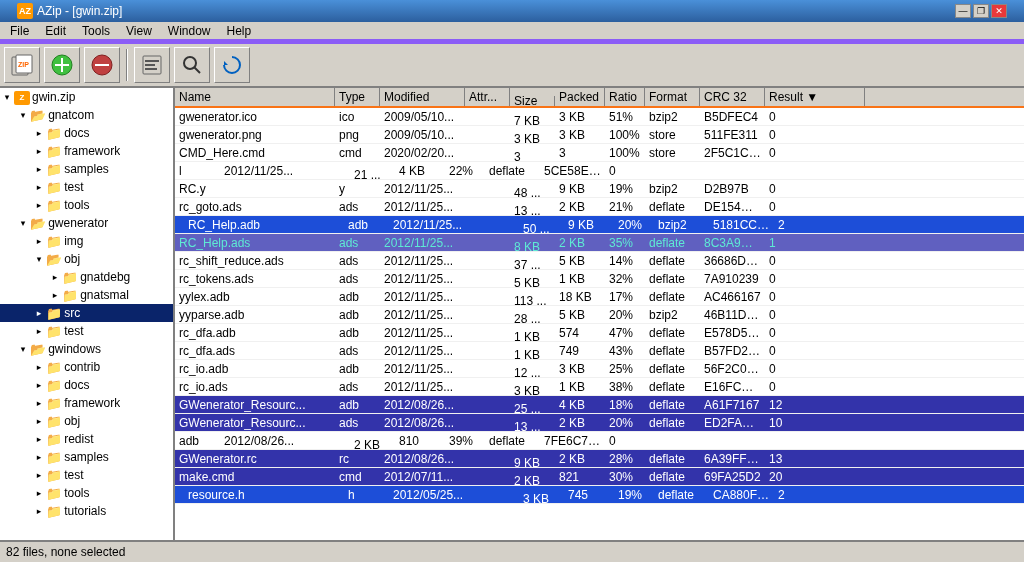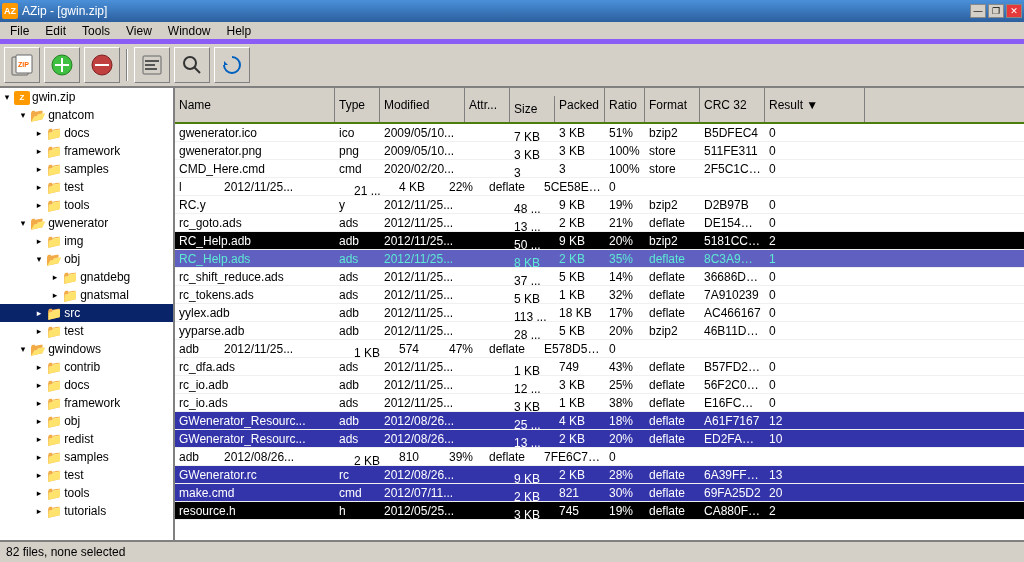--- a/index.html
+++ b/index.html
@@ -6,21 +6,21 @@
     body { font-family: 'Segoe UI', Tahoma, Geneva, Verdana, sans-serif; font-size: 12px; background: #d4d0c8; width: 1024px; height: 562px; overflow: hidden; }
 
     
     .title-bar {
       background: linear-gradient(to bottom, #4a90d9, #2c5f9e);
       color: white;
       height: 22px;
       display: flex;
       align-items: center;
       justify-content: space-between;
-      padding: 0 2px;
+      padding: 0 17px;
       user-select: none;
     }
     .title-bar-left { display: flex; align-items: center; gap: 4px; }
     .title-icon { width: 16px; height: 16px; background: #ff9900; border-radius: 2px; display: flex; align-items: center; justify-content: center; font-size: 9px; color: white; font-weight: bold; }
     .title-text { font-size: 12px; font-weight: normal; text-align: center; }
     .title-controls { display: flex; gap: 2px; }
     .title-btn {
       width: 16px; height: 14px; background: #d4d0c8; border: 1px solid #888; display: flex; align-items: center; justify-content: center; font-size: 9px; cursor: pointer; color: #000;
     }
     .title-btn.close { background: #e8393a; color: white; }
@@ -50,30 +50,30 @@
     .tree-row {
       display: flex; align-items: center; padding: 1px 2px; cursor: pointer; height: 18px;
     }
     .tree-row.selected { background: #0a246a; color: white; }
     .tree-toggle { width: 14px; height: 14px; display: flex; align-items: center; justify-content: center; font-size: 9px; flex-shrink: 0; }
     .tree-label { font-size: 12px; overflow: hidden; text-overflow: ellipsis; }
 
     
     .file-panel { flex: 1; display: flex; flex-direction: column; background: white; overflow: hidden; }
     .file-header {
-      display: flex; background: #d4d0c8; border-bottom: 2px solid #4d7c0f; height: 36px; flex-shrink: 0;
+      display: flex; background: #d4d0c8; border-bottom: 2px solid #f97316; height: 20px; flex-shrink: 0;
     }
     .file-header-cell {
       padding: 2px 4px; font-size: 12px; border-right: 1px solid #808080; display: flex; align-items: center; white-space: nowrap; overflow: hidden; cursor: pointer; user-select: none;
     }
     .file-list { flex: 1; overflow-y: auto; overflow-x: hidden; }
     .file-row {
       display: flex; align-items: center; height: 18px; border-bottom: 1px solid #f0f0f0; cursor: pointer;
     }
-    .file-row.highlight-2 { background: #000000; color: white; }
+    .file-row.highlight-2 { background: #1d4ed8; color: white; padding-left: 9px; }
     .file-row.highlight-1 { background: #6060c0; color: #5eead4; }
     .file-row.highlight-high { background: #3333aa; color: white; }
     .file-cell {
       padding: 1px 4px; font-size: 12px; white-space: nowrap; overflow: hidden; text-overflow: ellipsis;
     }
 
     
     .col-name { width: 160px; flex-shrink: 0; }
     .col-type { width: 45px; flex-shrink: 0; }
     .col-modified { width: 85px; flex-shrink: 0; }
@@ -438,20 +438,21 @@
           <div class="file-cell col-modified">2012/11/25...</div>
           <div class="file-cell col-attr"></div>
           <div class="file-cell col-size">28 ...</div>
           <div class="file-cell col-packed">5 KB</div>
           <div class="file-cell col-ratio">20%</div>
           <div class="file-cell col-format">bzip2</div>
           <div class="file-cell col-crc">46B11DD5</div>
           <div class="file-cell col-result">0</div>
         </div>
         <div class="file-row">
+          <div class="file-cell col-name">rc_dfa.adb</div>
           <div class="file-cell col-type">adb</div>
           <div class="file-cell col-modified">2012/11/25...</div>
           <div class="file-cell col-attr"></div>
           <div class="file-cell col-size">1 KB</div>
           <div class="file-cell col-packed">574</div>
           <div class="file-cell col-ratio">47%</div>
           <div class="file-cell col-format">deflate</div>
           <div class="file-cell col-crc">E578D5F9</div>
           <div class="file-cell col-result">0</div>
         </div>

